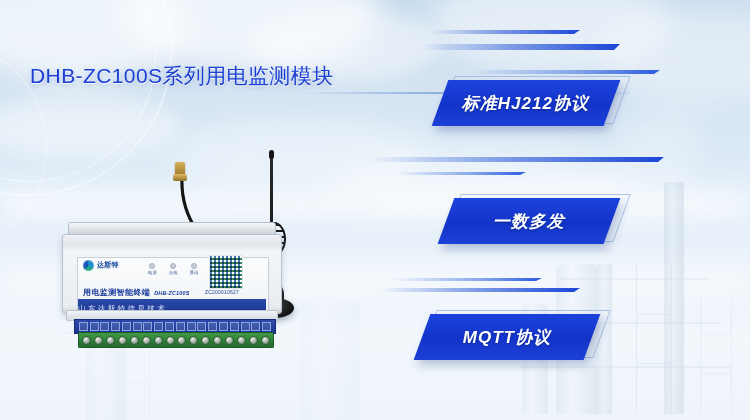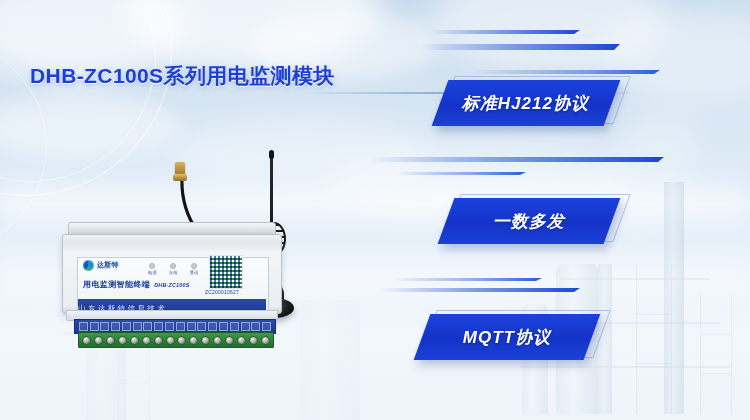--- a/index.html
+++ b/index.html
@@ -28,21 +28,21 @@
   .stack{position:absolute;bottom:0;background:linear-gradient(90deg,#b9c9d8,#dbe6f0 45%,#aebfd0);}
   .tank{position:absolute;bottom:0;background:linear-gradient(90deg,#cbd9e6,#f2f7fb 40%,#bccddd);border-radius:6px 6px 0 0;}
   .lattice{position:absolute;bottom:0;border-left:1px solid rgba(150,170,190,.55);border-right:1px solid rgba(150,170,190,.55);}
   .lattice::before,.lattice::after{content:"";position:absolute;left:0;right:0;height:1px;background:rgba(150,170,190,.45);}
   .lattice::before{top:33%}.lattice::after{top:66%}
   .beam{position:absolute;background:rgba(150,170,190,.42);}
   .smoke{position:absolute;border-radius:50%;background:rgba(255,255,255,.75);filter:blur(11px);}
 
   
   .title{position:absolute;left:30px;top:62px;
-    font-size:21px;font-weight:bold;letter-spacing:.4px;
+    font-size:21px;font-weight:normal;letter-spacing:.4px;
     color:#1b3fd2;
     text-shadow:0 1px 0 rgba(255,255,255,.85), 0 2px 5px rgba(30,70,170,.25);
     white-space:nowrap;}
   .title-rule{position:absolute;left:300px;top:92px;width:330px;height:2px;
     background:linear-gradient(90deg,rgba(120,160,215,.0),rgba(120,160,215,.75) 40%,rgba(120,160,215,.15));}
 
   
   .dline{position:absolute;height:5px;
     background:linear-gradient(90deg,rgba(40,90,215,0) 0%,rgba(40,90,215,.55) 45%,#1a44d8 100%);
     box-shadow:0 1px 2px rgba(20,50,140,.18);}
@@ -77,21 +77,21 @@
   .dev-logo{position:absolute;left:20px;top:25px;display:flex;align-items:center;gap:3px;}
   .logo-mark{width:11px;height:11px;border-radius:50%;
     background:conic-gradient(#1c8bd0 0 35%,#1fa77c 35% 62%,#1456b5 62% 100%);
     box-shadow:inset 0 0 2px rgba(255,255,255,.7);}
   .logo-cn{font-size:7px;font-weight:bold;color:#13489e;letter-spacing:.3px;line-height:1;}
   .logo-en{font-size:2.6px;color:#6b86ad;letter-spacing:.4px;line-height:1;}
   .leds{position:absolute;left:85px;top:28px;display:flex;gap:12px;}
   .led-item{display:flex;flex-direction:column;align-items:center;gap:1px;}
   .led-dot{width:4px;height:4px;border-radius:50%;background:#c8ced6;border:1px solid #aab2bd;}
   .led-txt{font-size:4.2px;color:#2d4f8f;letter-spacing:.2px;}
-  .dev-model{position:absolute;left:20px;top:44px;display:flex;align-items:baseline;gap:4px;}
+  .dev-model{position:absolute;left:20px;top:52px;display:flex;align-items:baseline;gap:4px;}
   .model-cn{font-size:8px;font-weight:bold;color:#17399a;letter-spacing:.4px;}
   .model-en{font-size:5.4px;font-style:italic;font-weight:bold;color:#17399a;letter-spacing:.2px;}
   .qr{position:absolute;left:146px;top:20px;width:32px;height:32px;
     background:
       repeating-linear-gradient(0deg,rgba(20,110,70,.85) 0 2px,rgba(255,255,255,.9) 2px 4px),
       repeating-linear-gradient(90deg,rgba(25,90,160,.8) 0 2px,rgba(255,255,255,.85) 2px 4px);
     background-blend-mode:multiply;border:1px solid #dfe5ea;}
   .qr-sn{position:absolute;left:142px;top:54px;font-size:5px;color:#1b3f8d;letter-spacing:.2px;}
   .dev-company{position:absolute;left:15px;top:64px;width:188px;height:29px;
     background:linear-gradient(180deg,#2b49a8,#1b3490 55%,#16297a);

